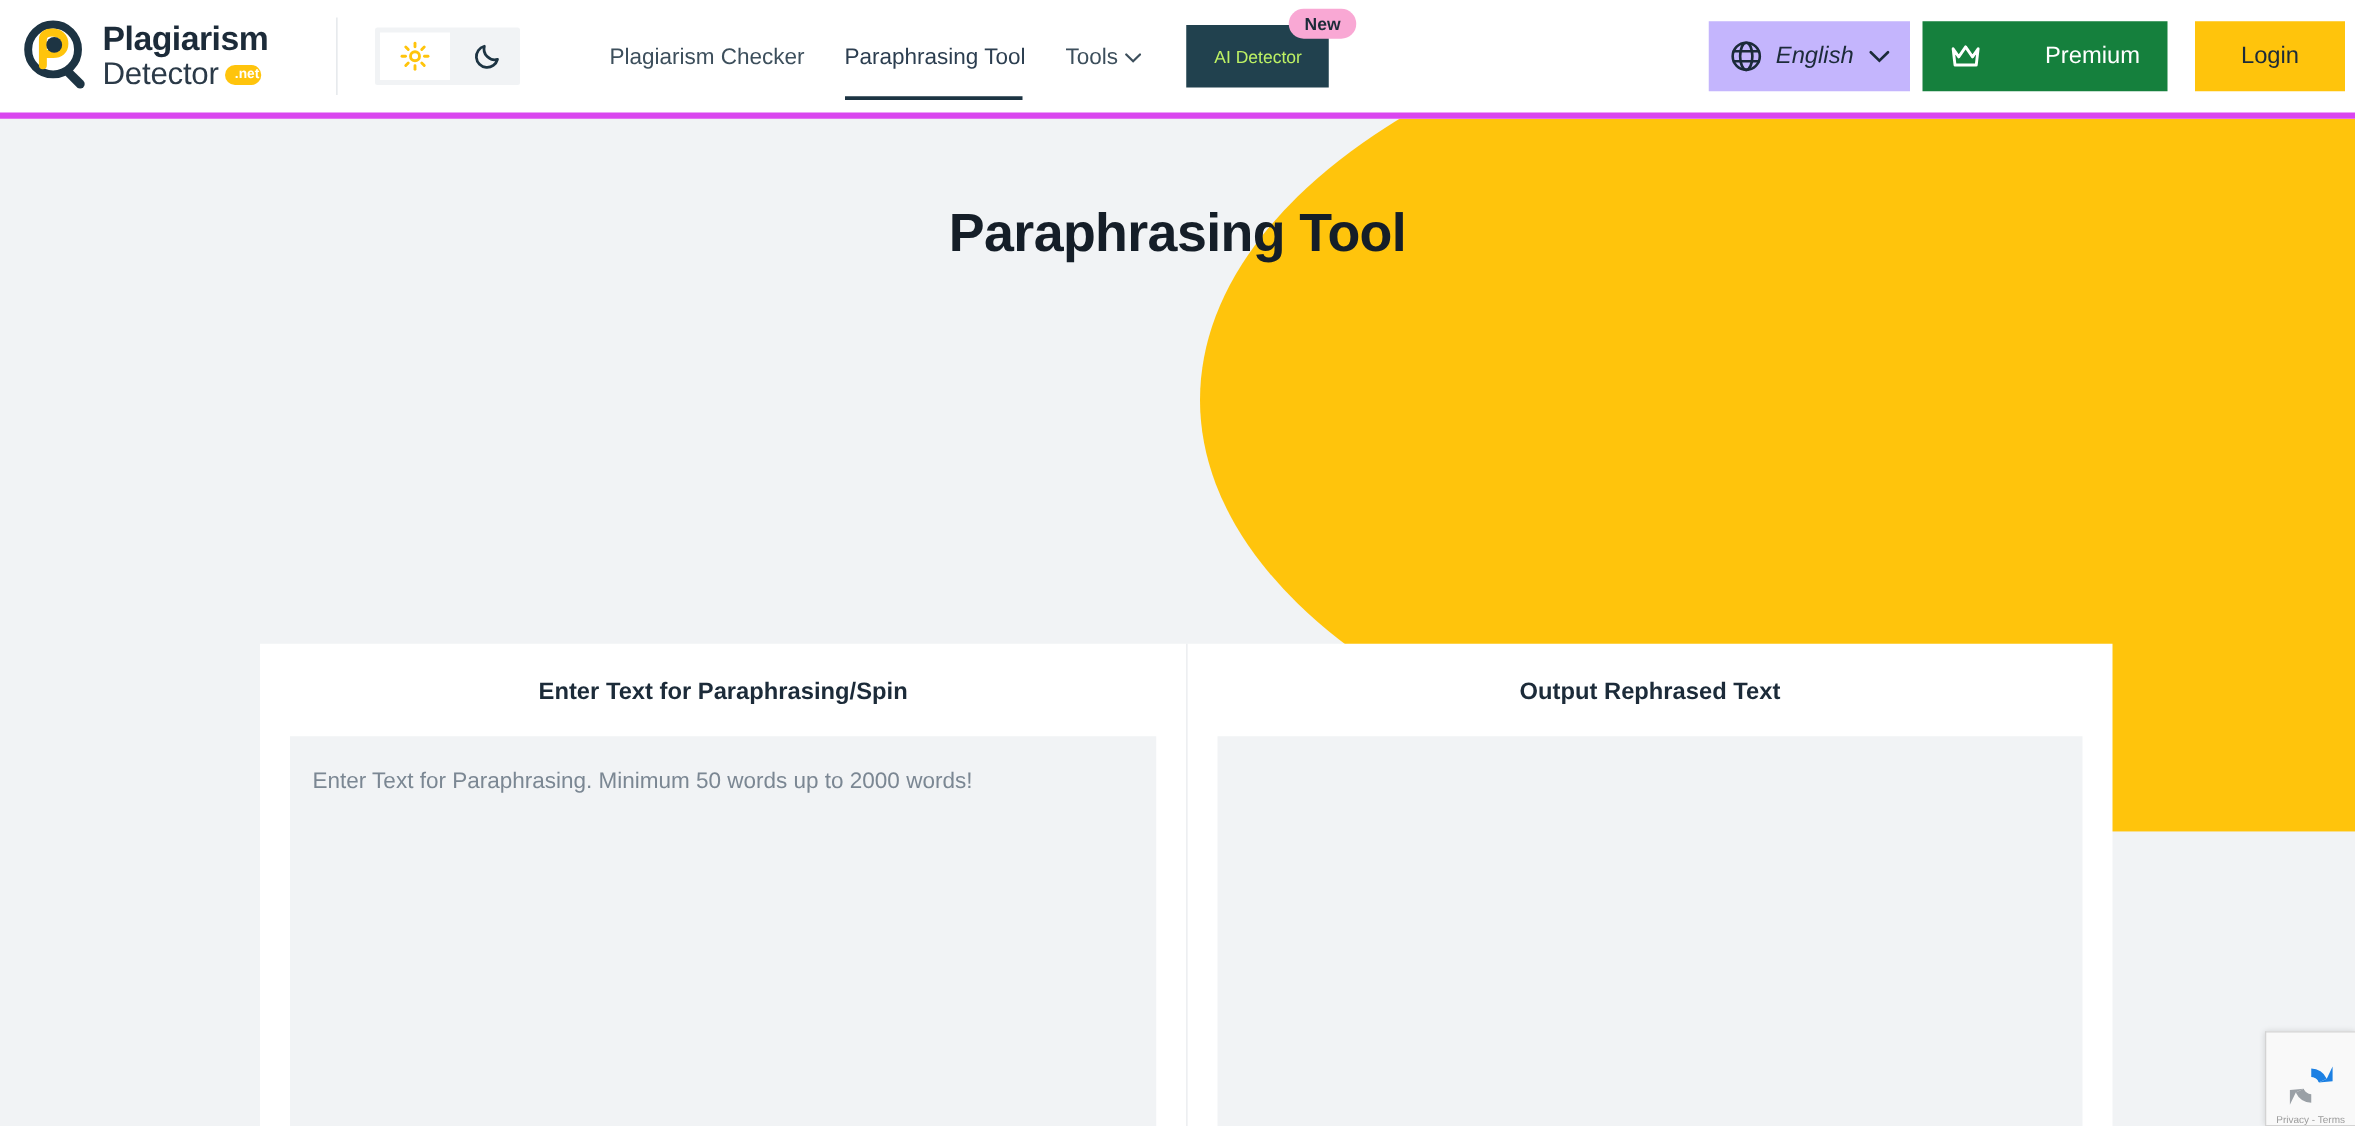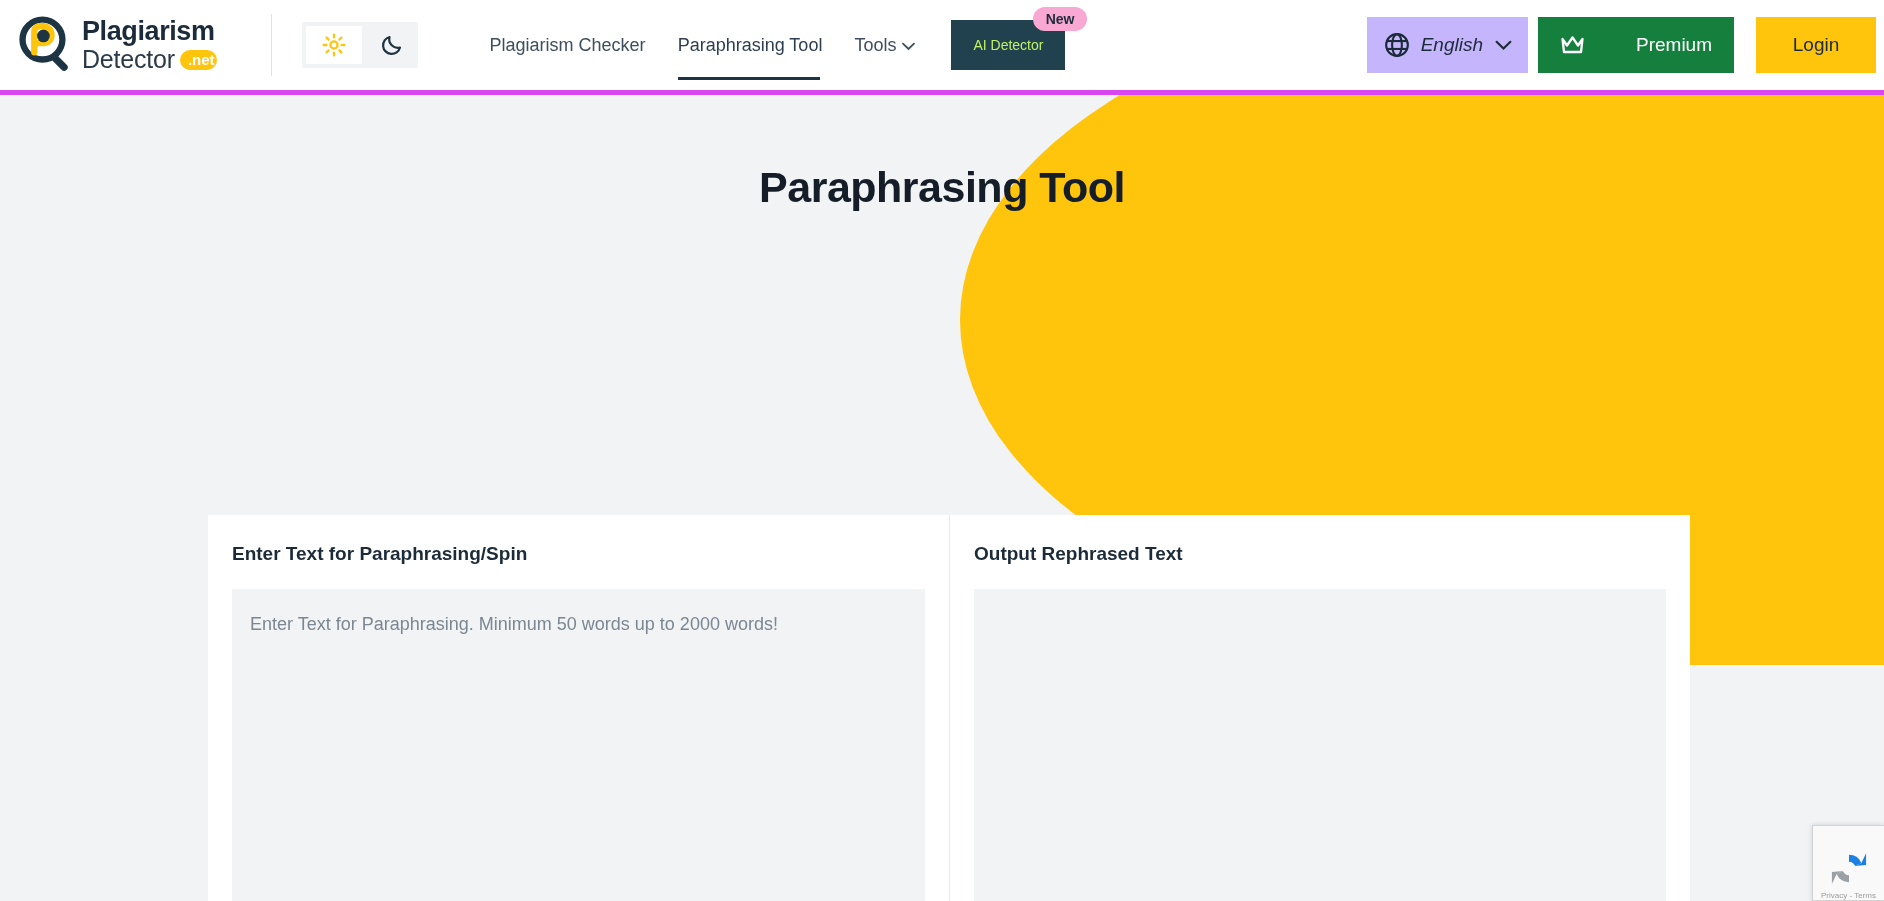--- a/index.html
+++ b/index.html
@@ -35,21 +35,21 @@
   }
   .logo-line2 {
     display: flex; align-items: center; margin-top: 2px;
   }
   .logo-det {
     font-size: 25px; font-weight: 400; color: #2b3a48;
     letter-spacing: -0.2px;
   }
   .logo-net {
     background: #ffc40c; color: #ffffff;
-    font-size: 15px; font-weight: 700;
+    font-size: 11px; font-weight: 700;
     border-radius: 11px; padding: 2px 2px 3px 8px;
     margin-left: 5px;
   }
 
   .hdr-divider {
     width: 1px; height: 62px; background: #dfe3e8;
     margin-left: 54px;
   }
 
   
@@ -183,20 +183,21 @@
   }
   .panel {
     width: 741px;
     padding: 28px 24px 0 24px;
     position: relative;
   }
   .panel.right { border-left: 1px solid #e8eaed; }
   .panel-title {
     font-size: 19px; font-weight: 700; color: #1c2b39;
     margin-bottom: 24px;
+    text-align: center;
   }
   .text-area {
     background: #f1f3f5;
     width: 100%; height: 330px;
     border: none; outline: none; resize: none;
     padding: 22px 18px;
     font-family: "Liberation Sans", sans-serif;
     font-size: 18px; color: #6b7884;
     line-height: 1.5;
     text-align: justify;

